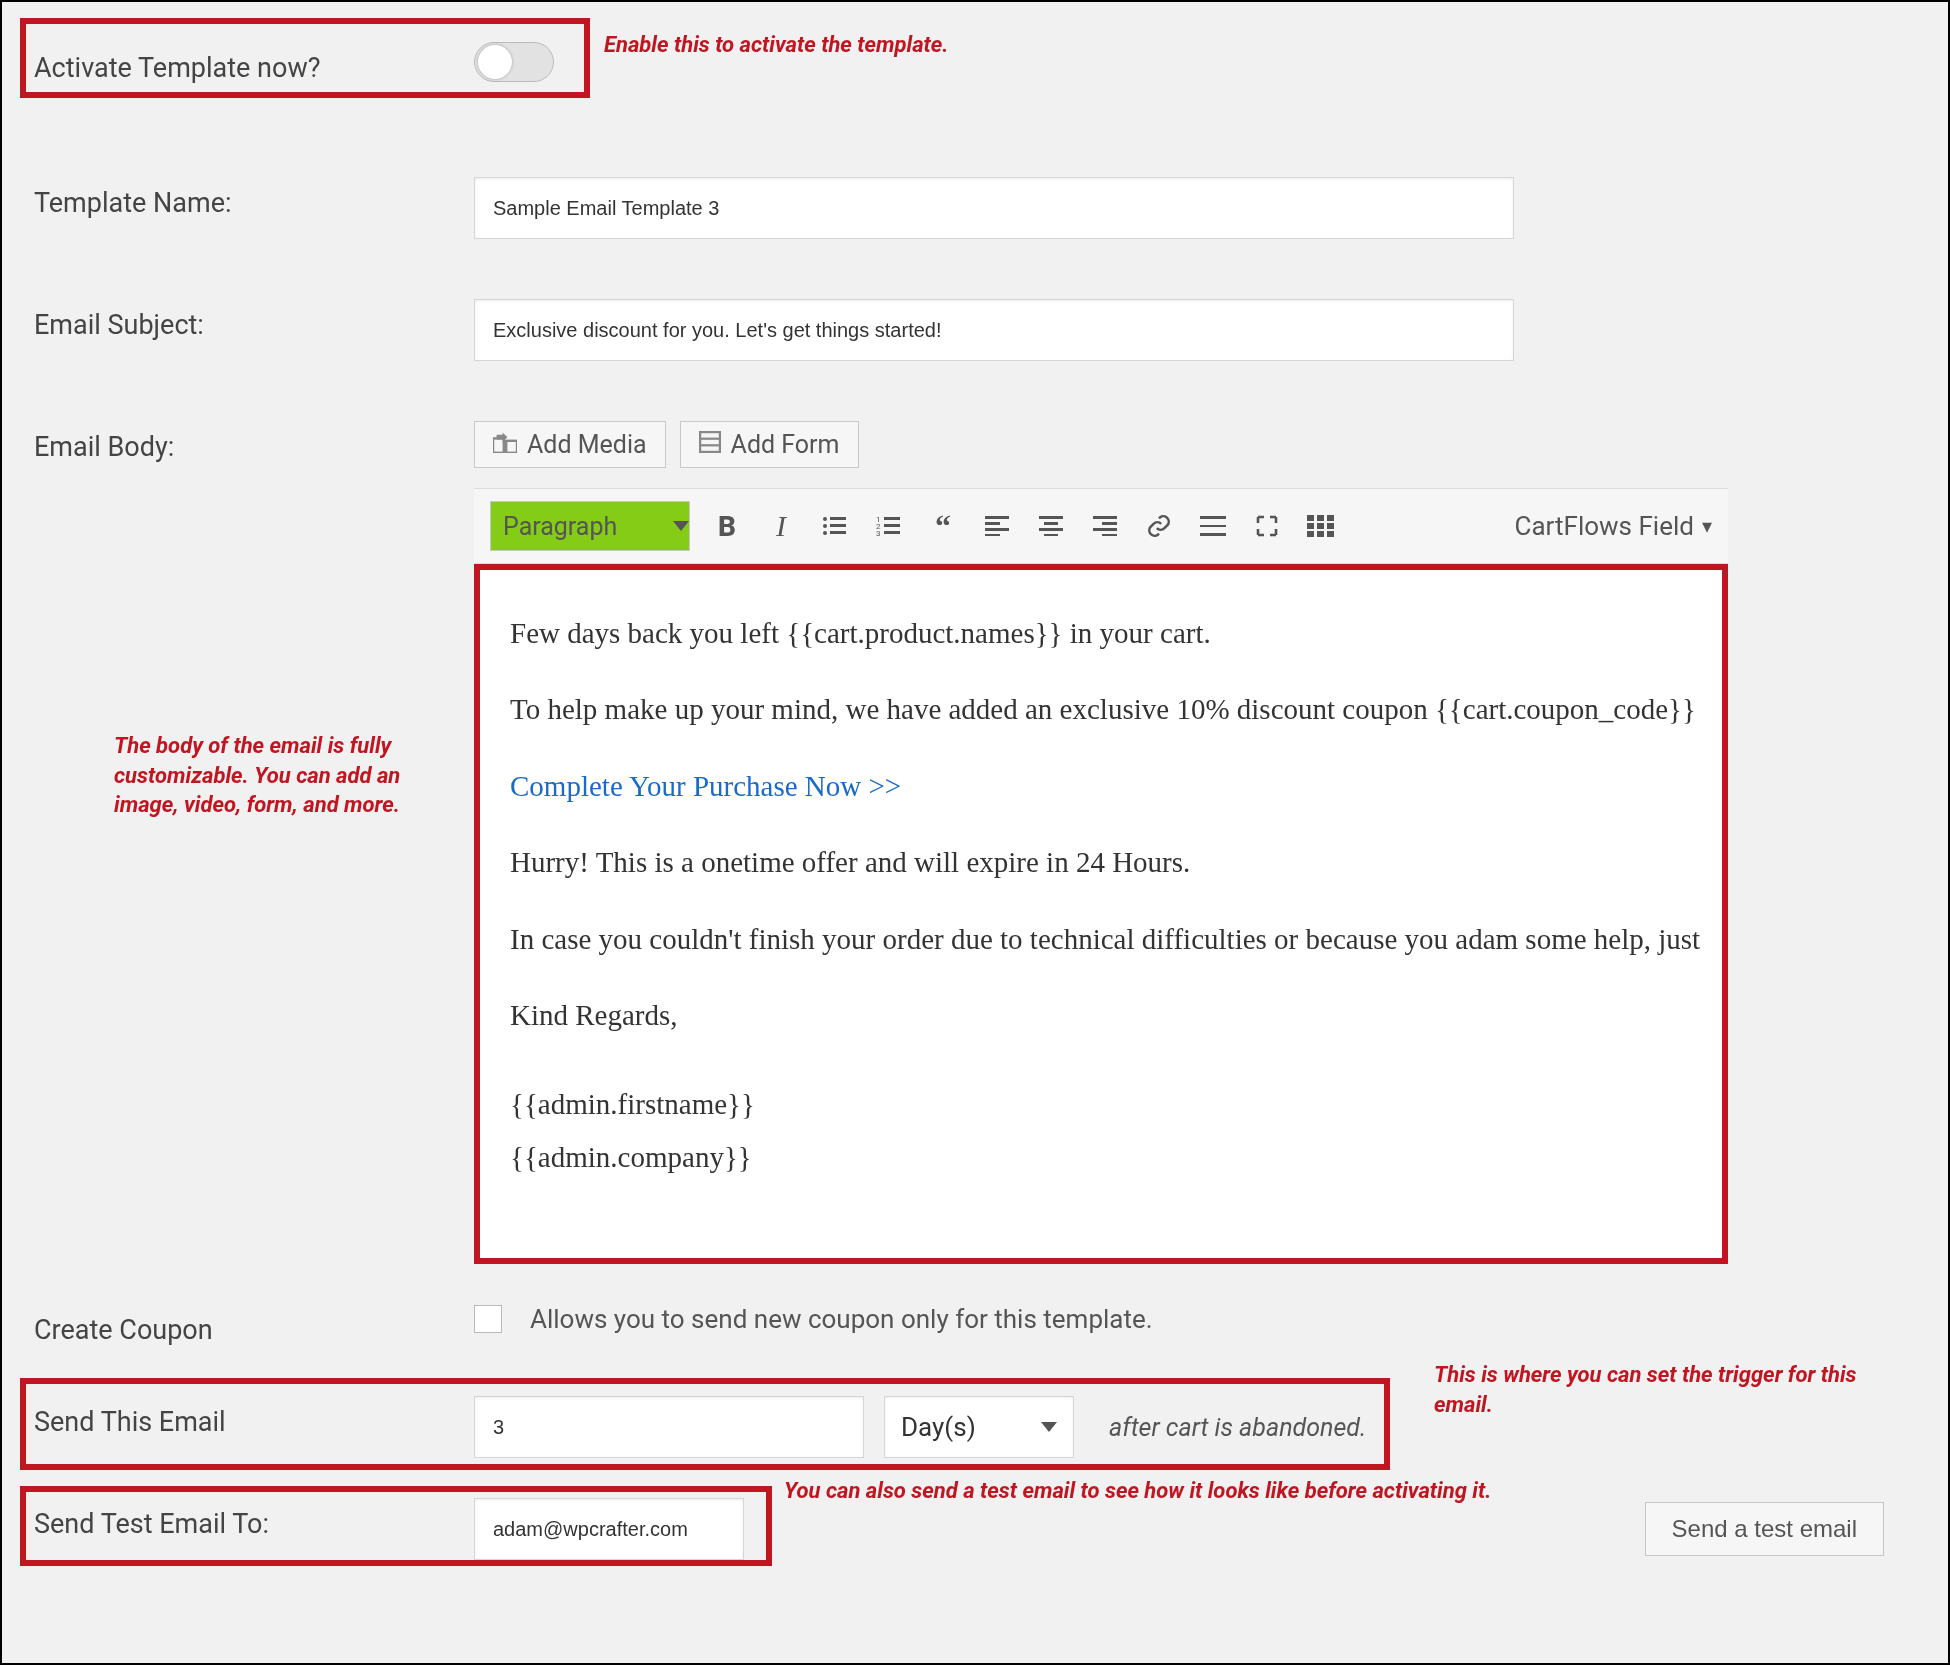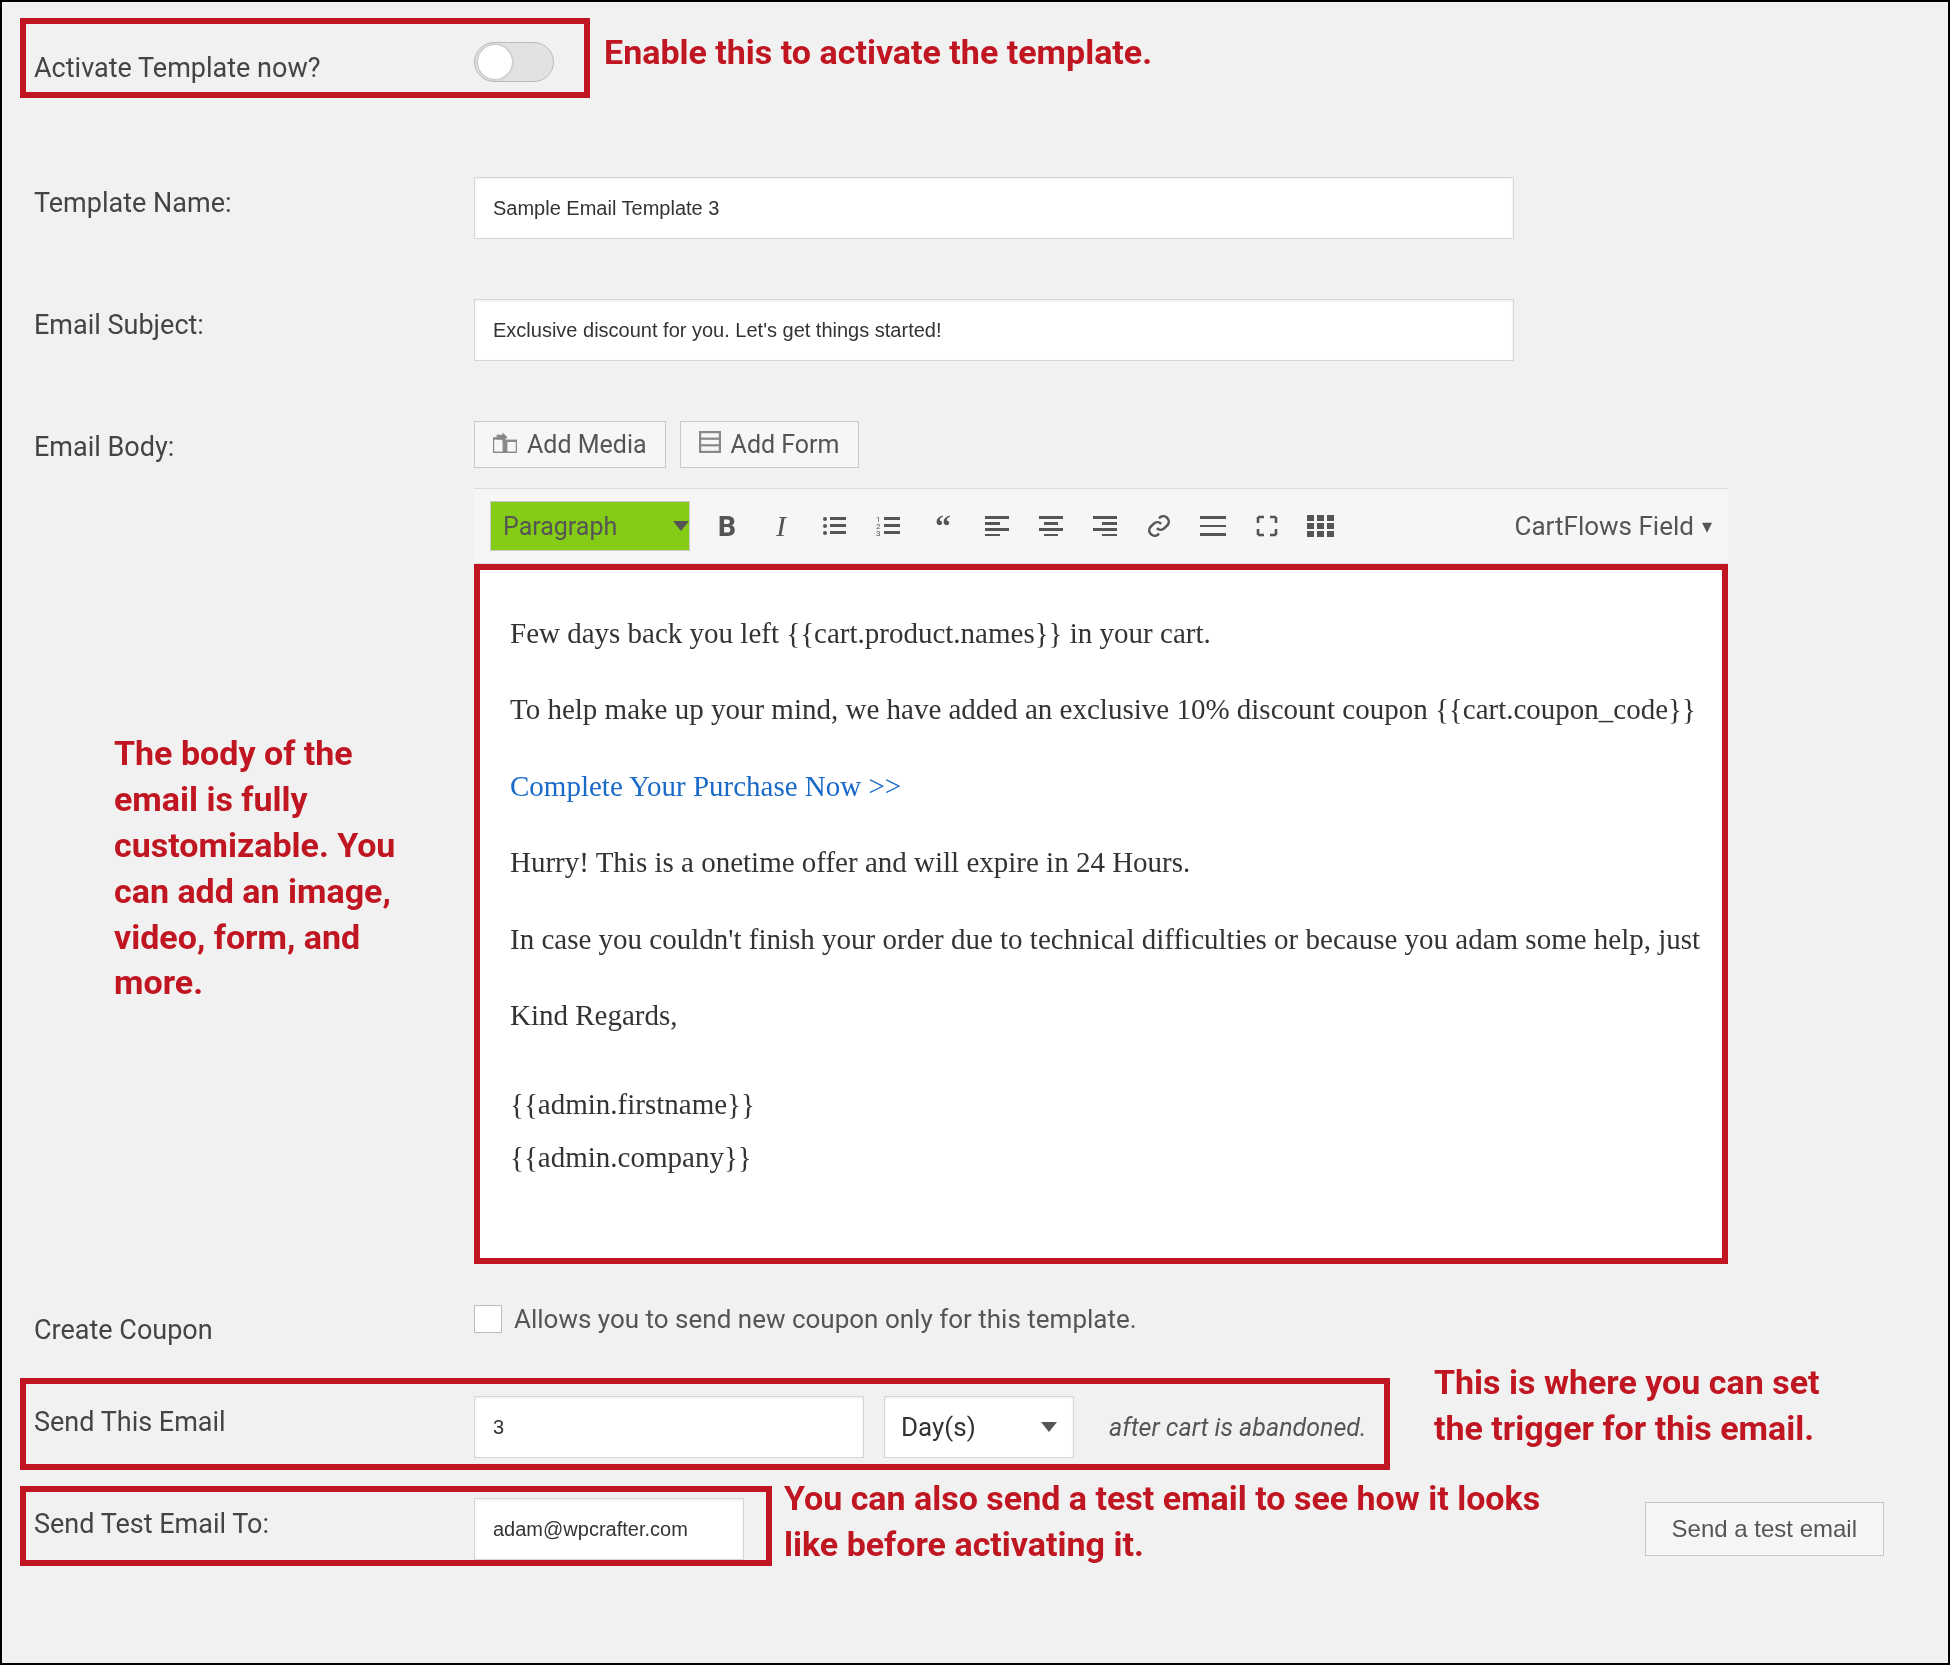--- a/index.html
+++ b/index.html
@@ -64,23 +64,24 @@
     left: 3px;
   }
   
   .redbox {
     border: 6px solid #c01621;
     position: absolute;
   }
   .redtext {
     color: #c01621;
     font-weight: 700;
-    font-size: 34px;
+    font-size: 22px;
     position: absolute;
     line-height: 1.35;
+    font-style: italic;
   }
   
   .editor-wrap { width: 1254px; }
   .editor-btn-row {
     display: flex;
     gap: 14px;
     margin-bottom: 20px;
   }
   .wp-btn {
     display: inline-flex;
@@ -345,21 +346,21 @@
           <p>{{admin.company}}</p>
         </div>
       </div>
     </div>
 
     <div class="redtext" style="left:80px; top:310px; width:320px;">The body of the email is fully customizable. You can add an image, video, form, and more.</div>
   </div>
 
   <div class="row" style="margin-bottom:50px;">
     <div class="label-col">Create Coupon</div>
-    <div class="field-col" style="display:flex; align-items:center; gap:12px;">
+    <div class="field-col" style="display:flex; align-items:center; gap:28px;">
       <span class="chk"></span>
       <span style="font-size:26px; color:#555;">Allows you to send new coupon only for this template.</span>
     </div>
   </div>
 
   <div class="row" style="margin-bottom:40px;">
     <div class="label-col">Send This Email</div>
     <div class="field-col" style="display:flex; align-items:center;">
       <input type="text" style="width: 390px;" value="3">
       <div class="unit-select">

